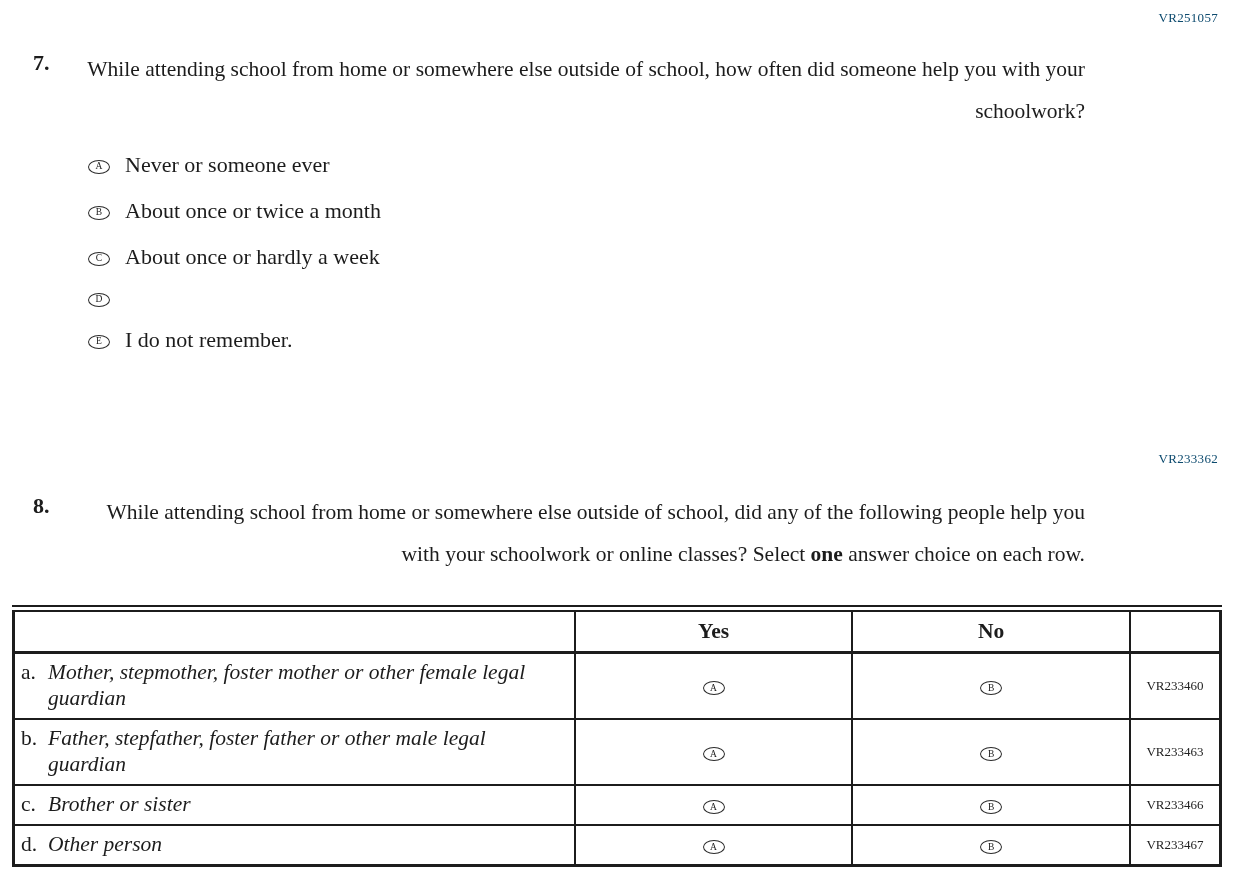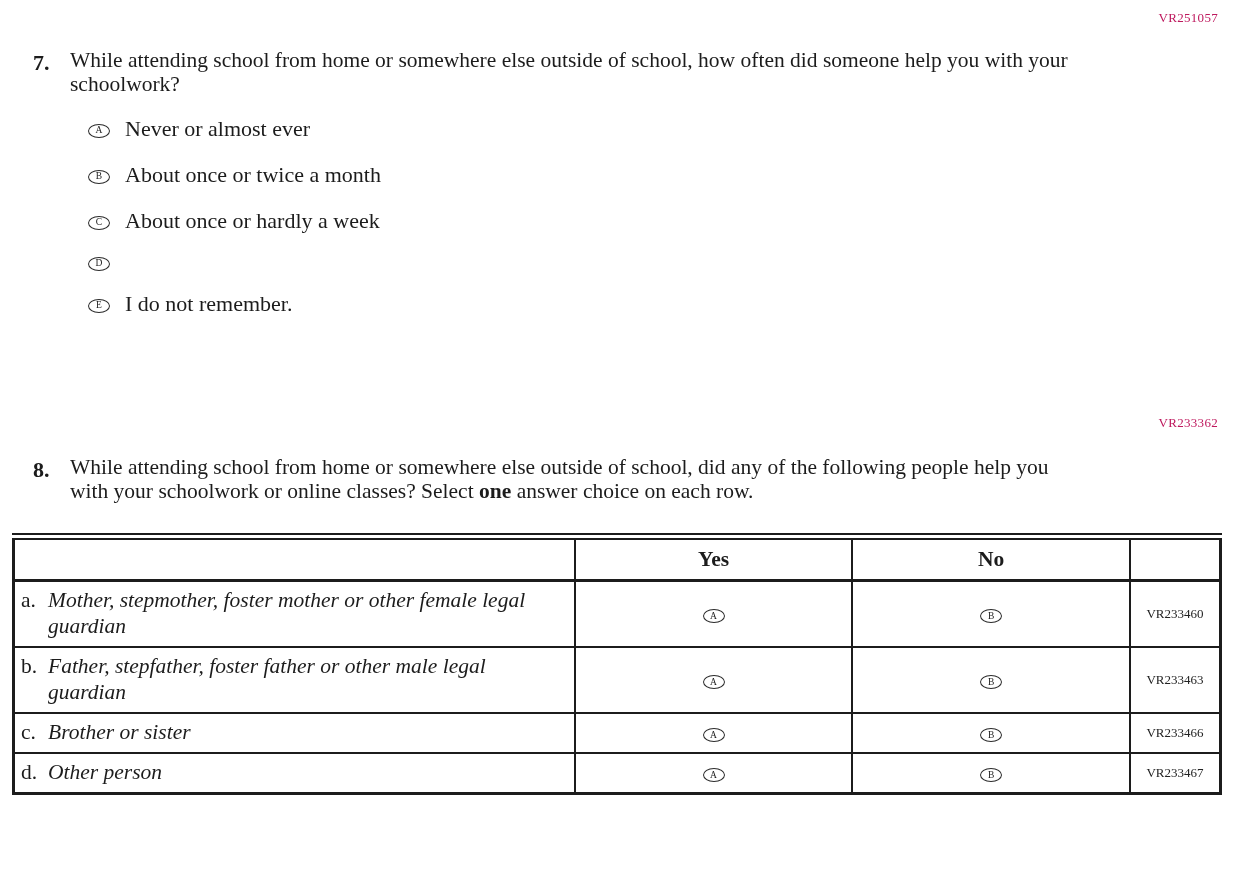--- a/index.html
+++ b/index.html
@@ -8,40 +8,41 @@
     width: 1234px;
     height: 869px;
     position: relative;
     overflow: hidden;
     color: #1c1c1c;
     font-family: "Liberation Serif", serif;
   }
   .form-code {
     font-size: 13px;
     letter-spacing: 0.3px;
-    color: #be185d;
+    color: #0c4a6e;
   }
   .code-top { position: absolute; top: 10px; right: 16px; }
   .code-mid { text-align: right; margin: 78px 16px 0 0; padding-left: 23px; }
 
   .question { display: flex; margin-left: 33px; margin-right: 60px; }
   .q7 { margin-top: 48px; }
   .q8 { margin-top: 24px; }
   .q-num {
     flex: none;
     width: 37px;
     font-weight: bold;
     font-size: 22px;
     line-height: 30px;
   }
   .q-body { flex: 1 1 auto; }
   .q-text {
     font-size: 21.5px;
-    line-height: 24px;
+    line-height: 42px;
     max-width: 1015px;
+    text-align: right;
   }
   .q-text b { font-weight: bold; }
 
   .options { margin: 20px 0 0 18px; }
   .option {
     display: flex;
     align-items: center;
     margin-bottom: 20px;
     font-size: 22px;
     line-height: 26px;
@@ -104,21 +105,21 @@
 <div class="form-code code-top">VR251057</div>
 
 <section class="question q7">
   <span class="q-num">7.</span>
   <div class="q-body">
     <p class="q-text">While attending school from home or somewhere else outside of school, how often did someone help you with your schoolwork?</p>
     <div class="options">
 
         <div class="option">
           <span class="bubble">A</span>
-          <span class="option-label">Never or almost ever</span>
+          <span class="option-label">Never or someone ever</span>
         </div>
 
         <div class="option">
           <span class="bubble">B</span>
           <span class="option-label">About once or twice a month</span>
         </div>
 
         <div class="option">
           <span class="bubble">C</span>
           <span class="option-label">About once or hardly a week</span>

